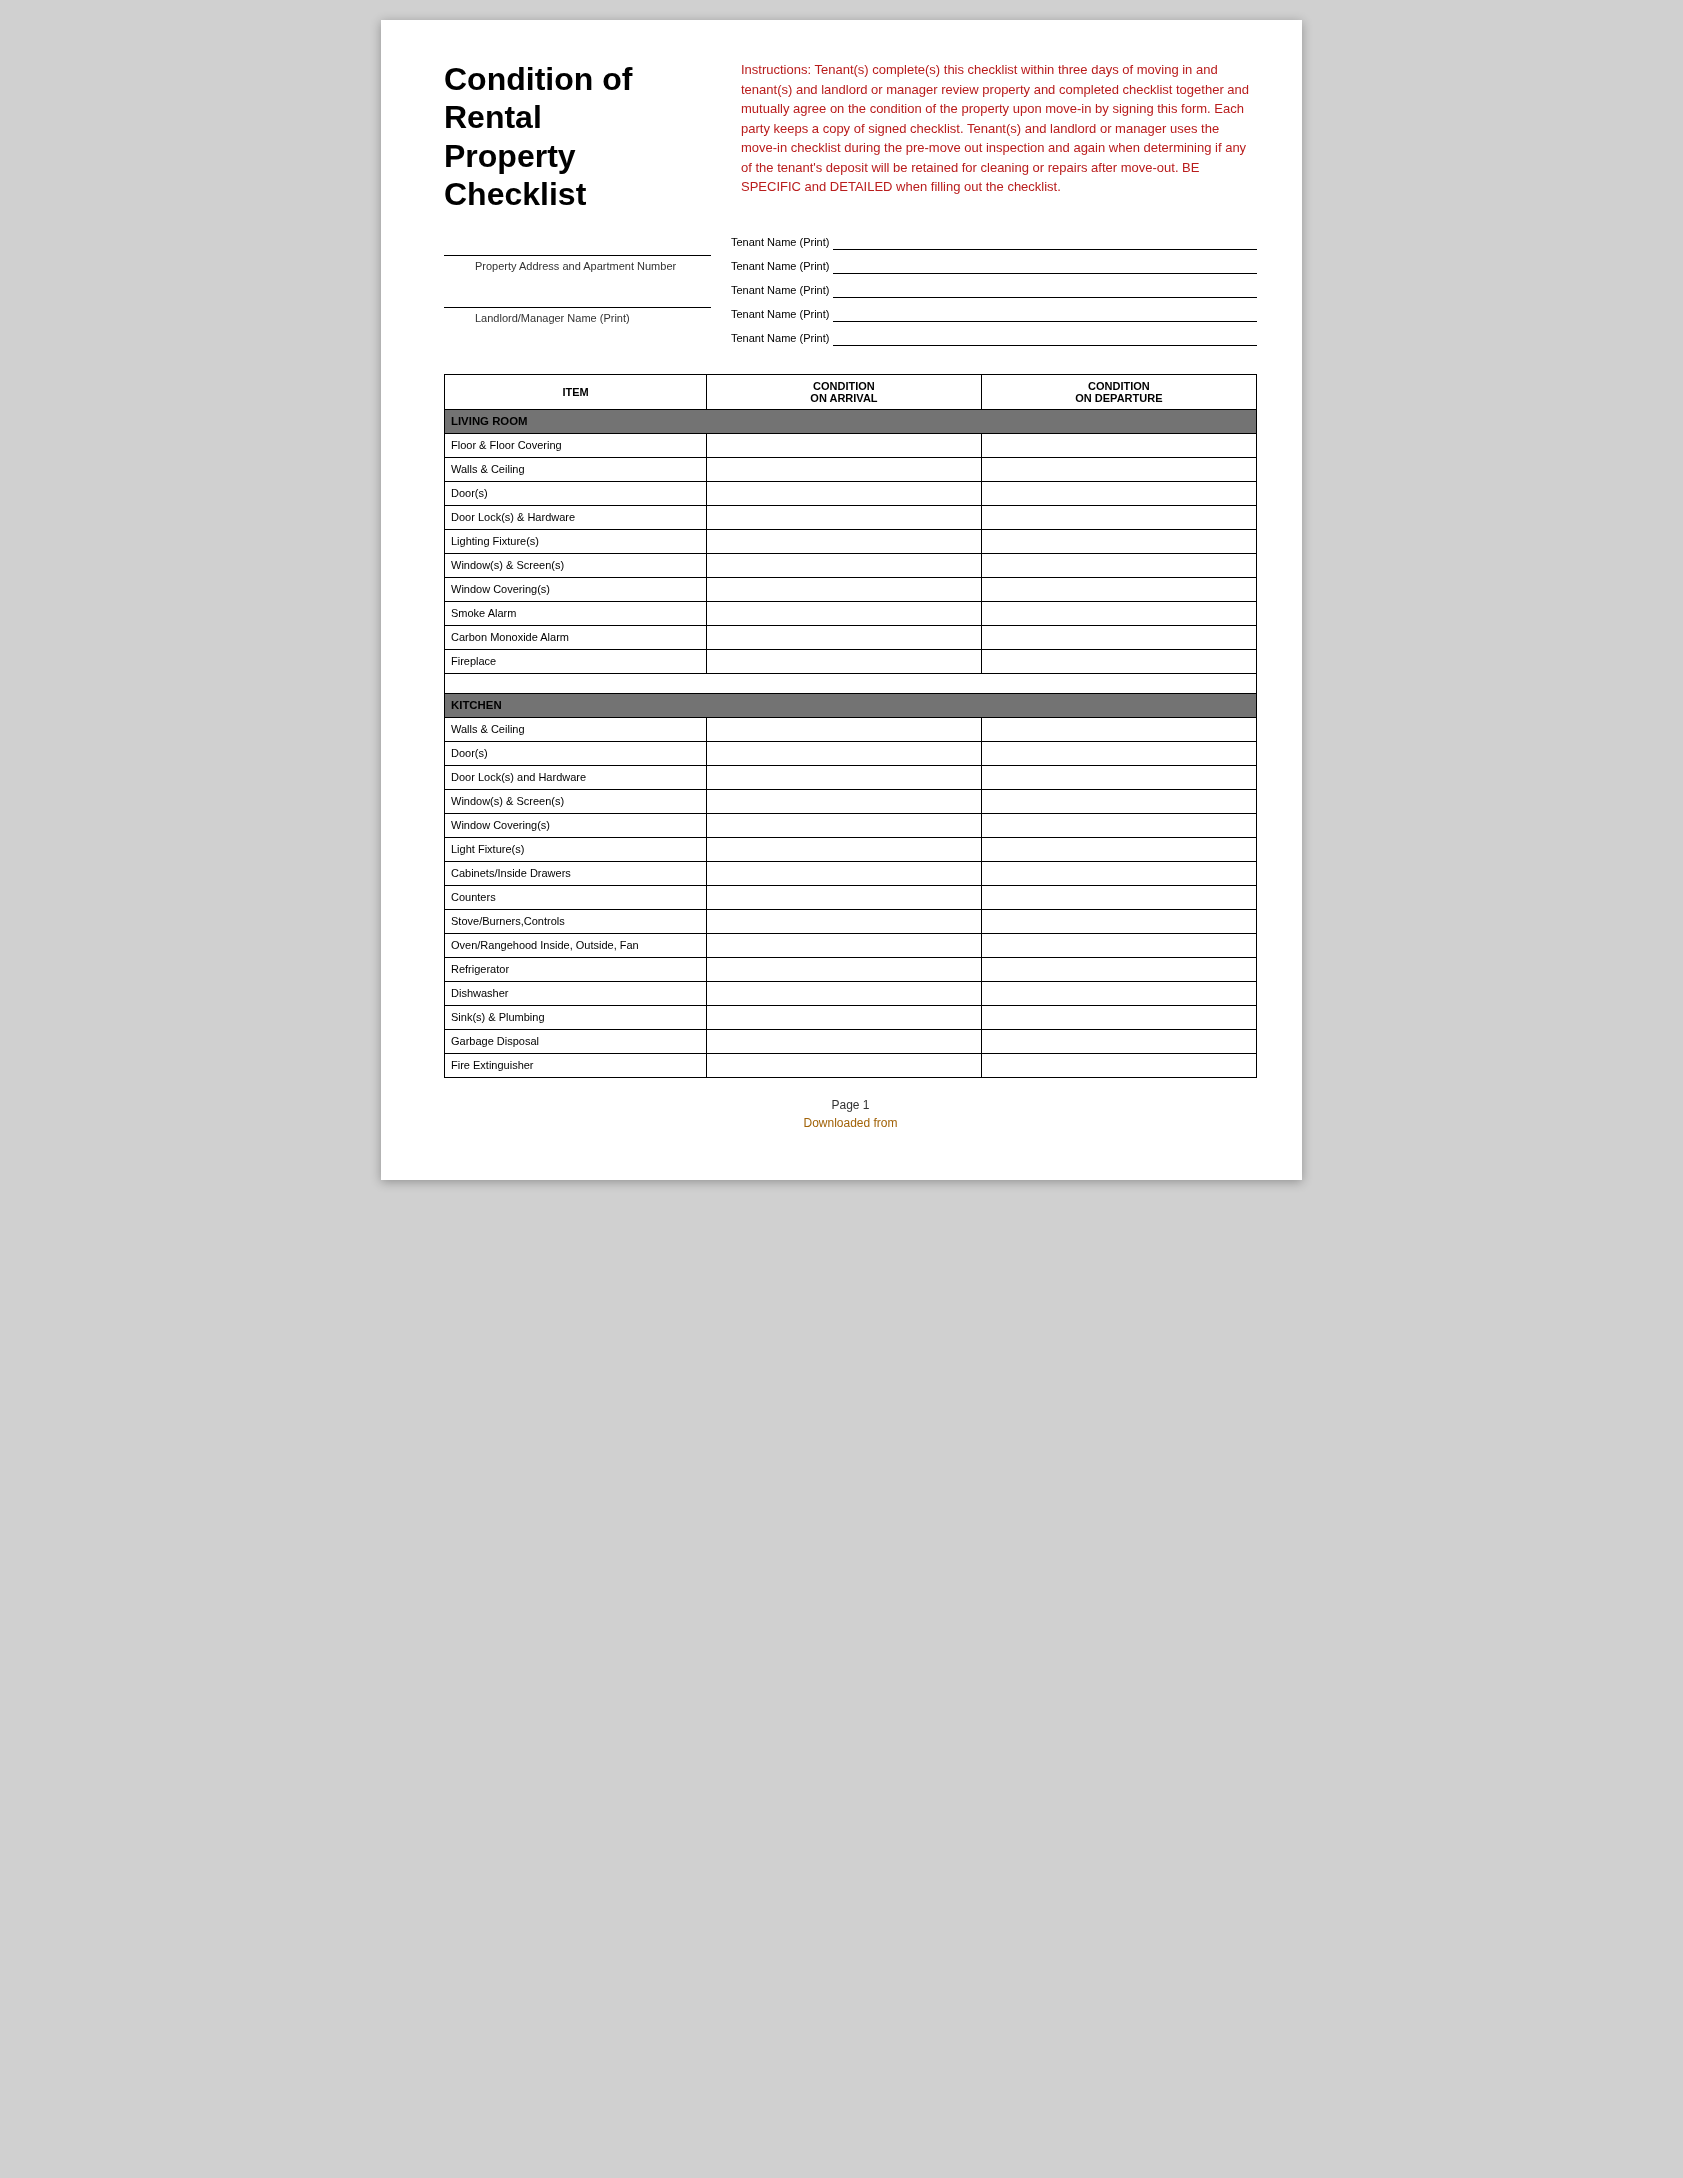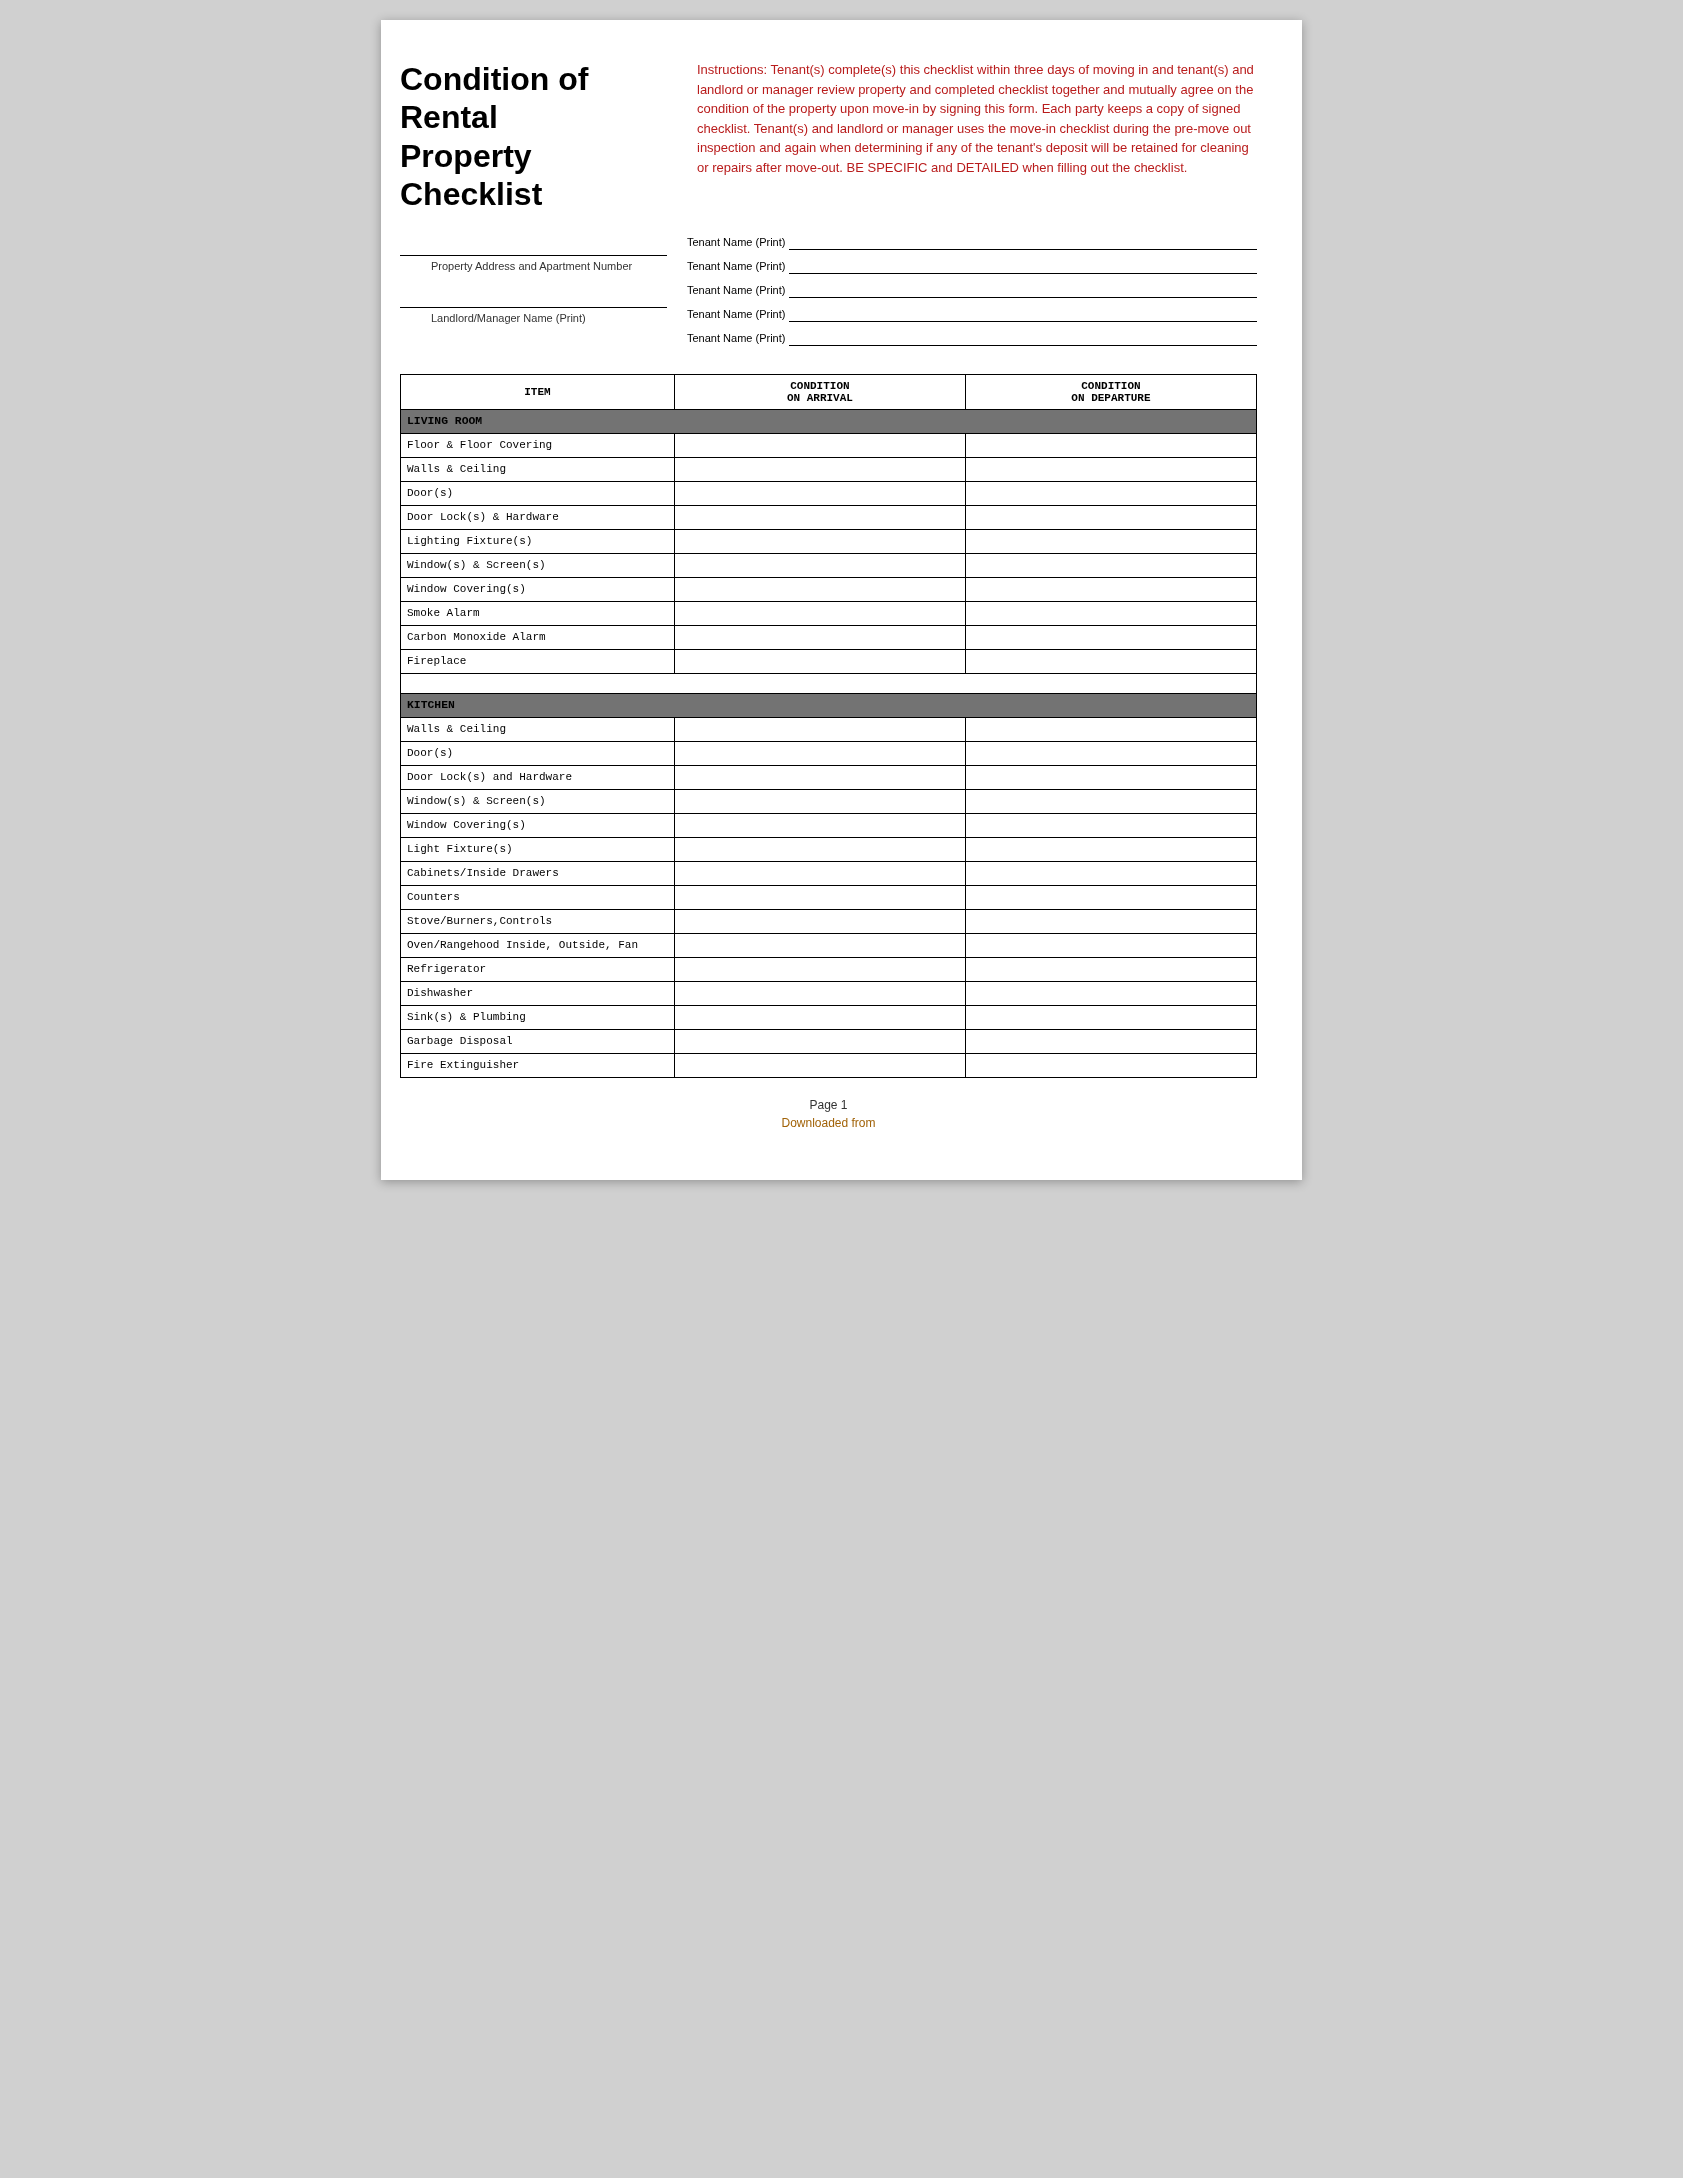--- a/index.html
+++ b/index.html
@@ -14,21 +14,21 @@
       justify-content: center;
       align-items: flex-start;
       padding: 20px;
       font-family: Arial, sans-serif;
     }
 
     .page {
       width: 921px;
       min-height: 1129px;
       background: #fff;
-      padding: 40px 45px 50px 19px;
+      padding: 40px 45px 50px 63px;
       box-shadow: 0 2px 10px rgba(0,0,0,0.3);
     }
 
     
     .header {
       display: flex;
       gap: 30px;
       margin-bottom: 20px;
     }
 
@@ -97,21 +97,20 @@
       border-bottom: 1px solid #000;
       height: 16px;
     }
 
     
     .checklist-table {
       width: 100%;
       border-collapse: collapse;
       margin-top: 20px;
       font-size: 11.4px;
-      font-family: Liberation Mono, monospace;
     }
 
     .checklist-table th {
       border: 1px solid #000;
       text-align: center;
       padding: 5px 4px;
       font-size: 11px;
       font-weight: bold;
       background: #fff;
     }

